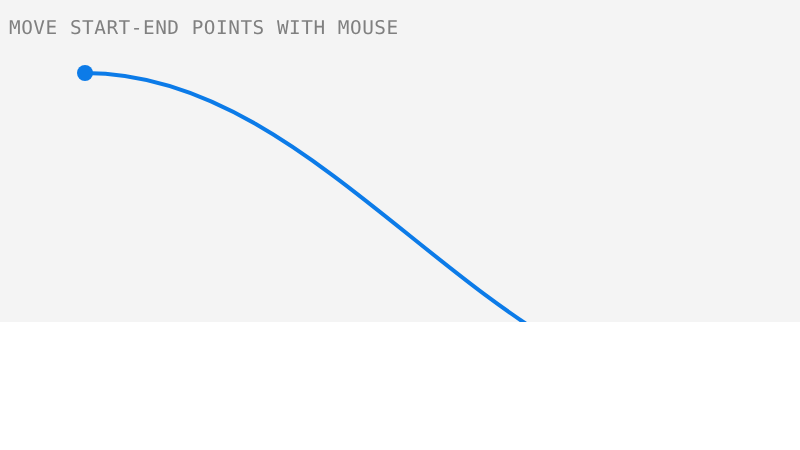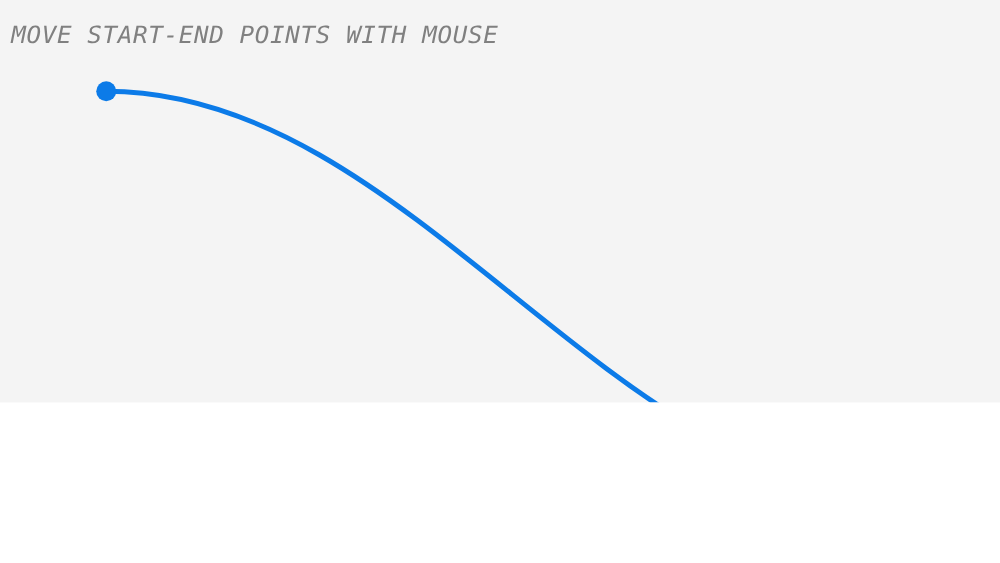--- a/index.html
+++ b/index.html
@@ -47,21 +47,21 @@
   }
   .curve-path {
     fill: none;
     stroke-linecap: round;
     stroke-linejoin: round;
   }
 </style>
 </head>
 <body>
 
-<div id="app" style="width: 800px; height: 322px; background: rgb(244, 244, 244); font-style: italic;">
+<div id="app" style="width: 800px; height: 322px; background: rgb(244, 244, 244);">
 
   <svg id="canvas-stage" viewBox="0 0 800 450" xmlns="http://www.w3.org/2000/svg" shape-rendering="geometricPrecision" width="800" height="450">
 
     <rect x="0" y="0" width="800" height="450" fill="#f4f4f4"></rect>
 
     <path class="curve-path" stroke="#0c7be8" stroke-width="4" d="M 85 73 C 330 73 489 398 734 398"></path>
 
     <circle class="handle" cy="73" r="8" fill="#0c7be8" cx="85"></circle>
 
     <circle class="handle" cy="398" r="14.5" fill="#e32636" cx="734"></circle>

